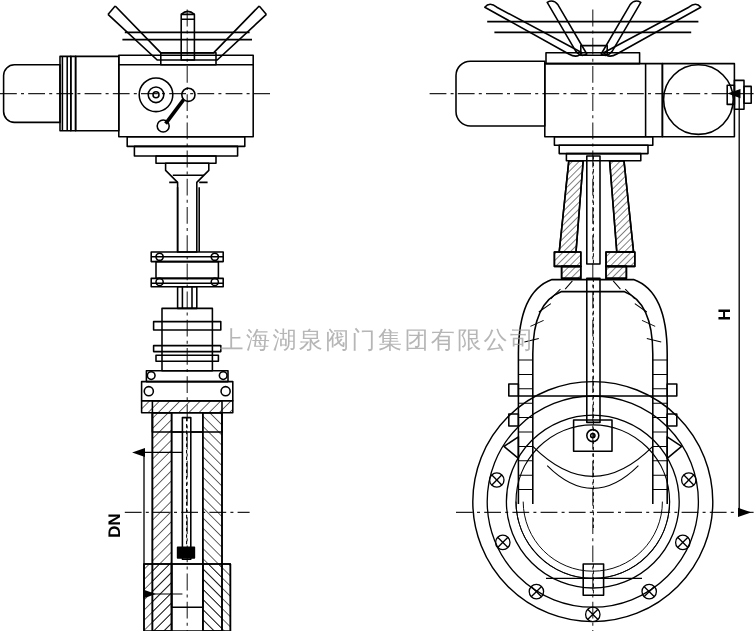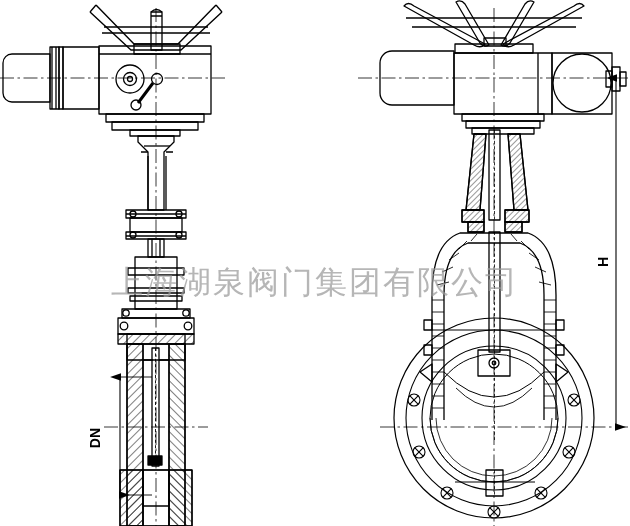--- a/index.html
+++ b/index.html
@@ -291,14 +291,14 @@
         </g>
       </g>
 
     </g>
 
     <text x="100" y="438" transform="rotate(-90 100 438)" text-anchor="middle" font-family="Liberation Sans, sans-serif" font-size="14" font-weight="bold" fill="#000">DN</text>
 
     <text x="608" y="262" transform="rotate(-90 608 262)" text-anchor="middle" font-family="Liberation Sans, sans-serif" font-size="14" font-weight="bold" fill="#000">H</text>
   </svg>
 
-  <div id="watermark" style="color: rgb(154, 154, 154); opacity: 0.72; font-size: 32px;">上海湖泉阀门集团有限公司</div>
+  <div id="watermark" style="color: rgb(154, 154, 154); opacity: 0.72; font-size: 20px;">上海湖泉阀门集团有限公司</div>
 </div>
 
 </body></html>

